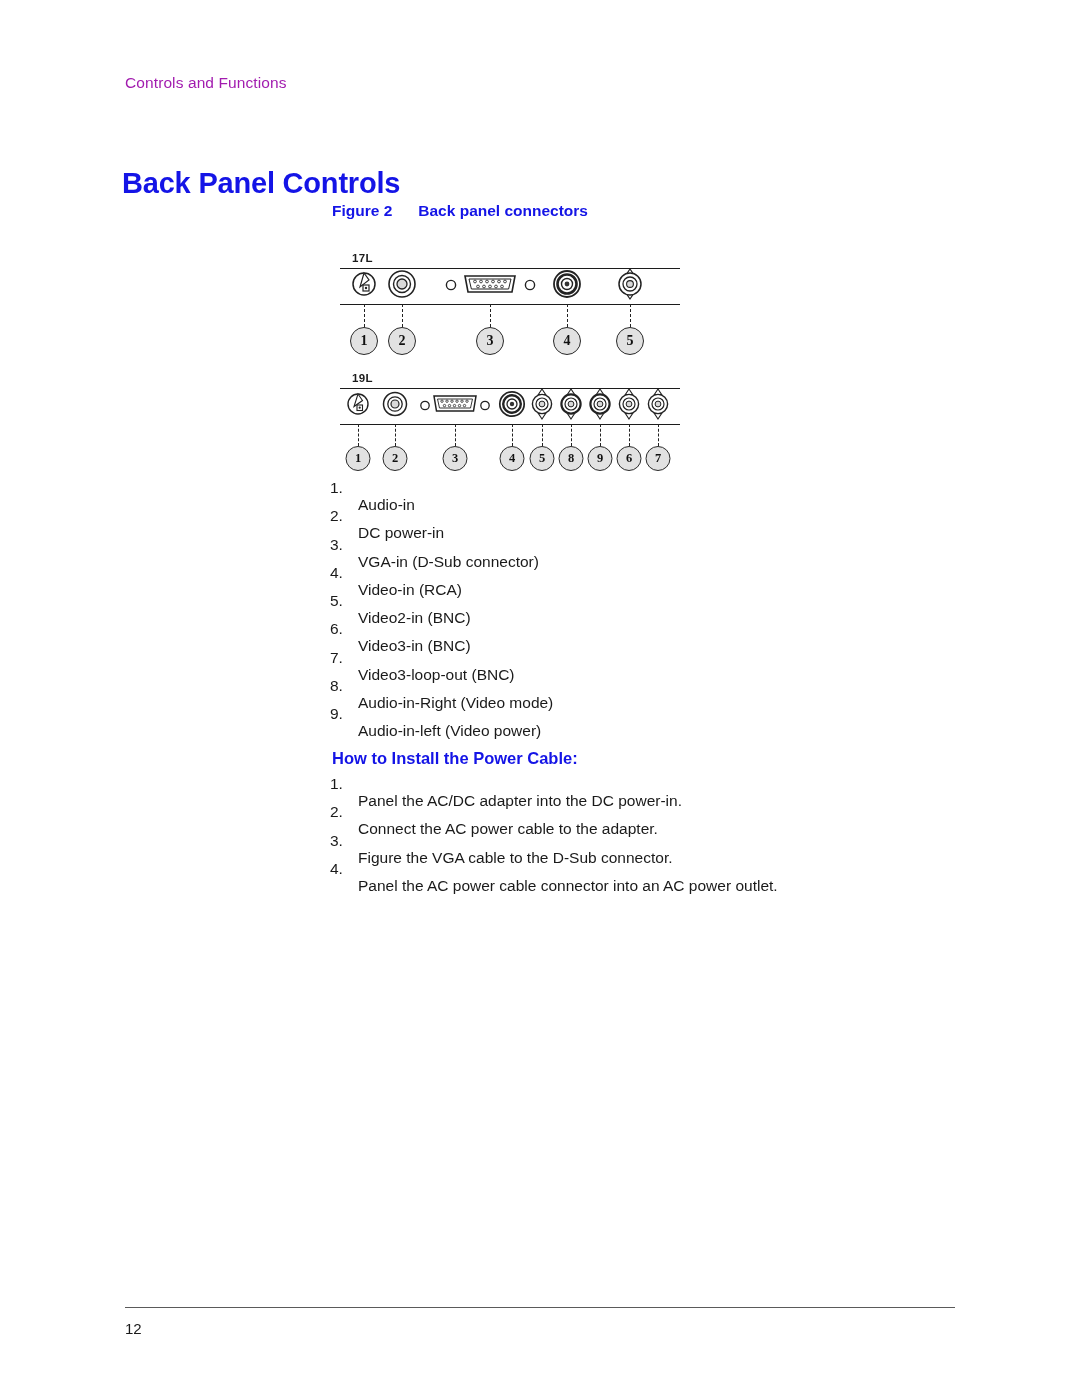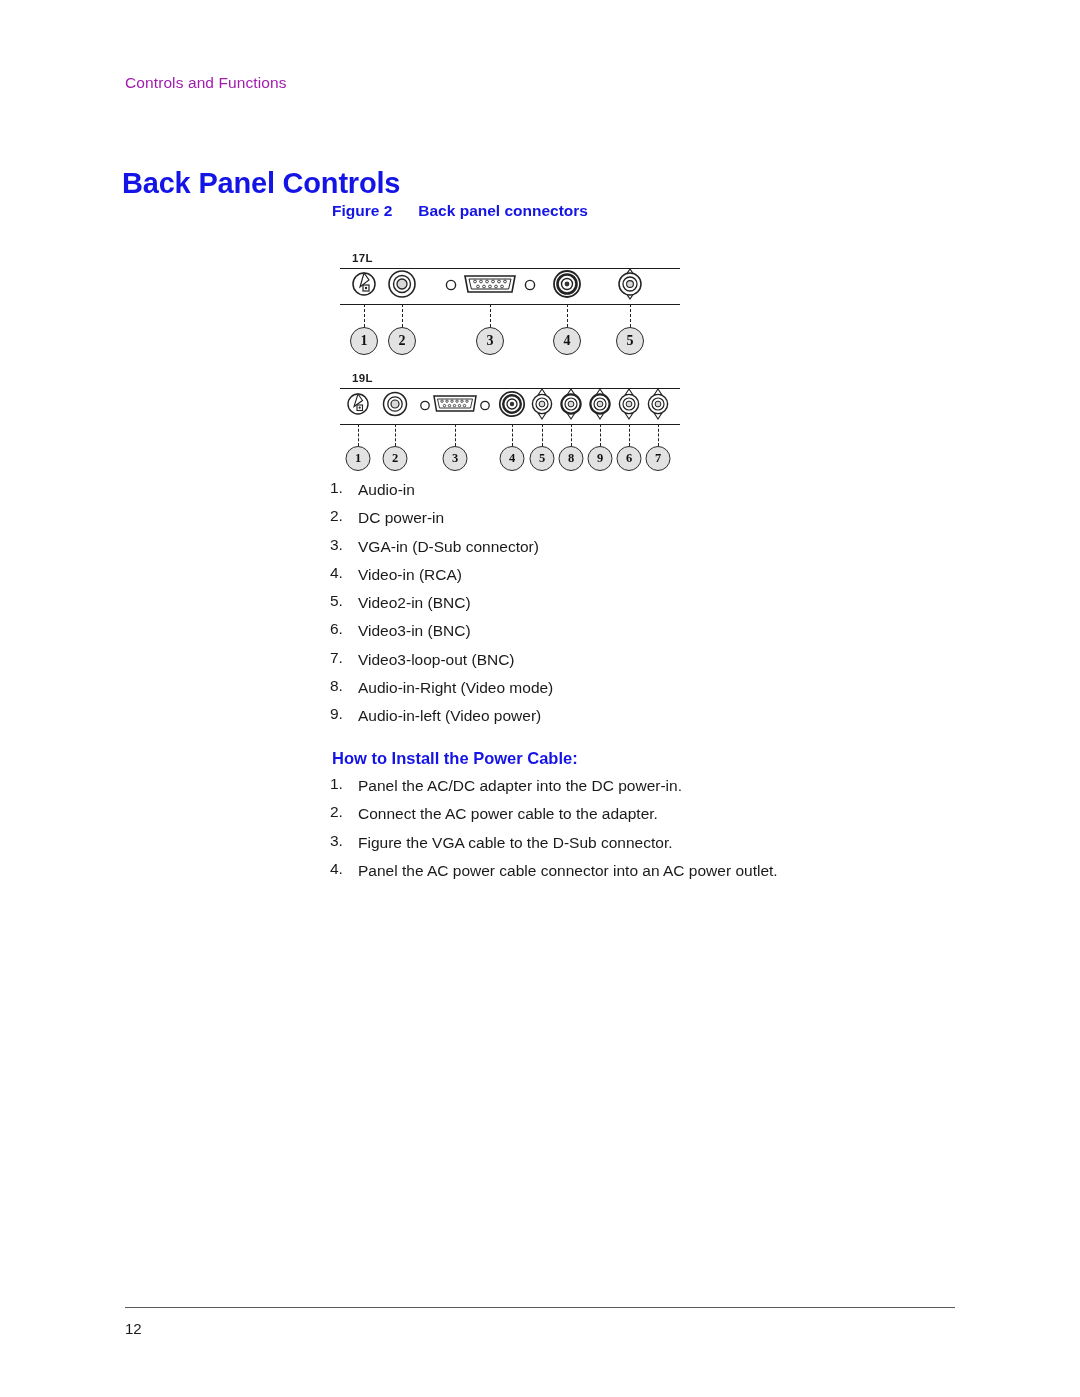--- a/index.html
+++ b/index.html
@@ -150,21 +150,21 @@
   .num-list .li .idx {
     position: absolute;
     left: 0;
     top: 0;
     width: 22px;
     text-align: left;
   }
   .num-list .li .txt {
     position: absolute;
     left: 28px;
-    top: 2px;
+    top: 17px;
     text-align: right;
   }
 
   .connector-list { top: 479px; }
   .install-list { top: 775px; }
 
   .section-title {
     position: absolute;
     left: 332px;
     top: 749px;

